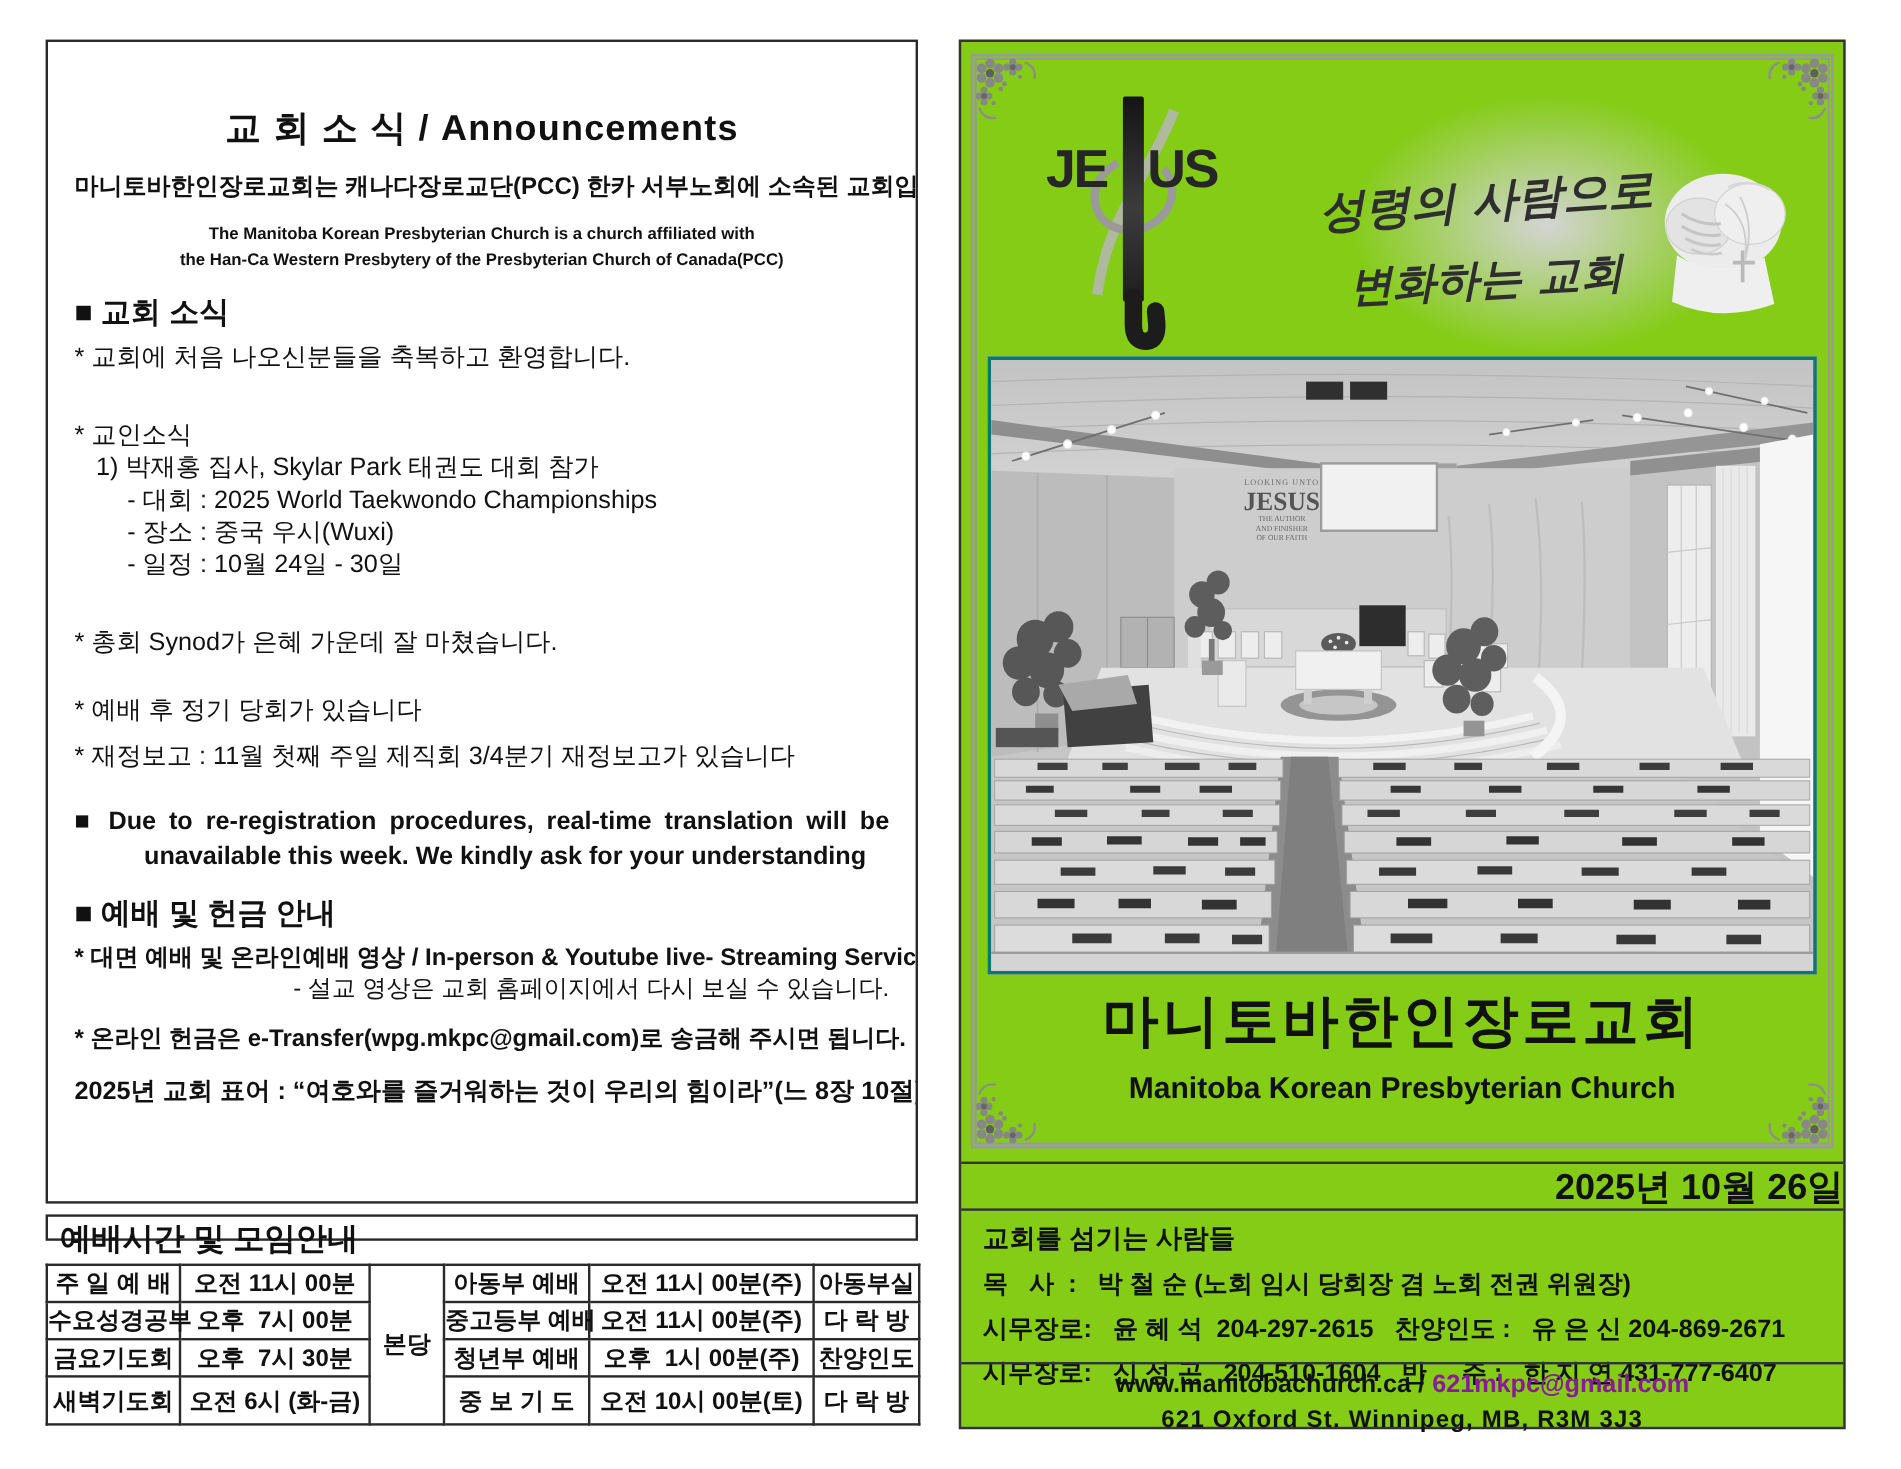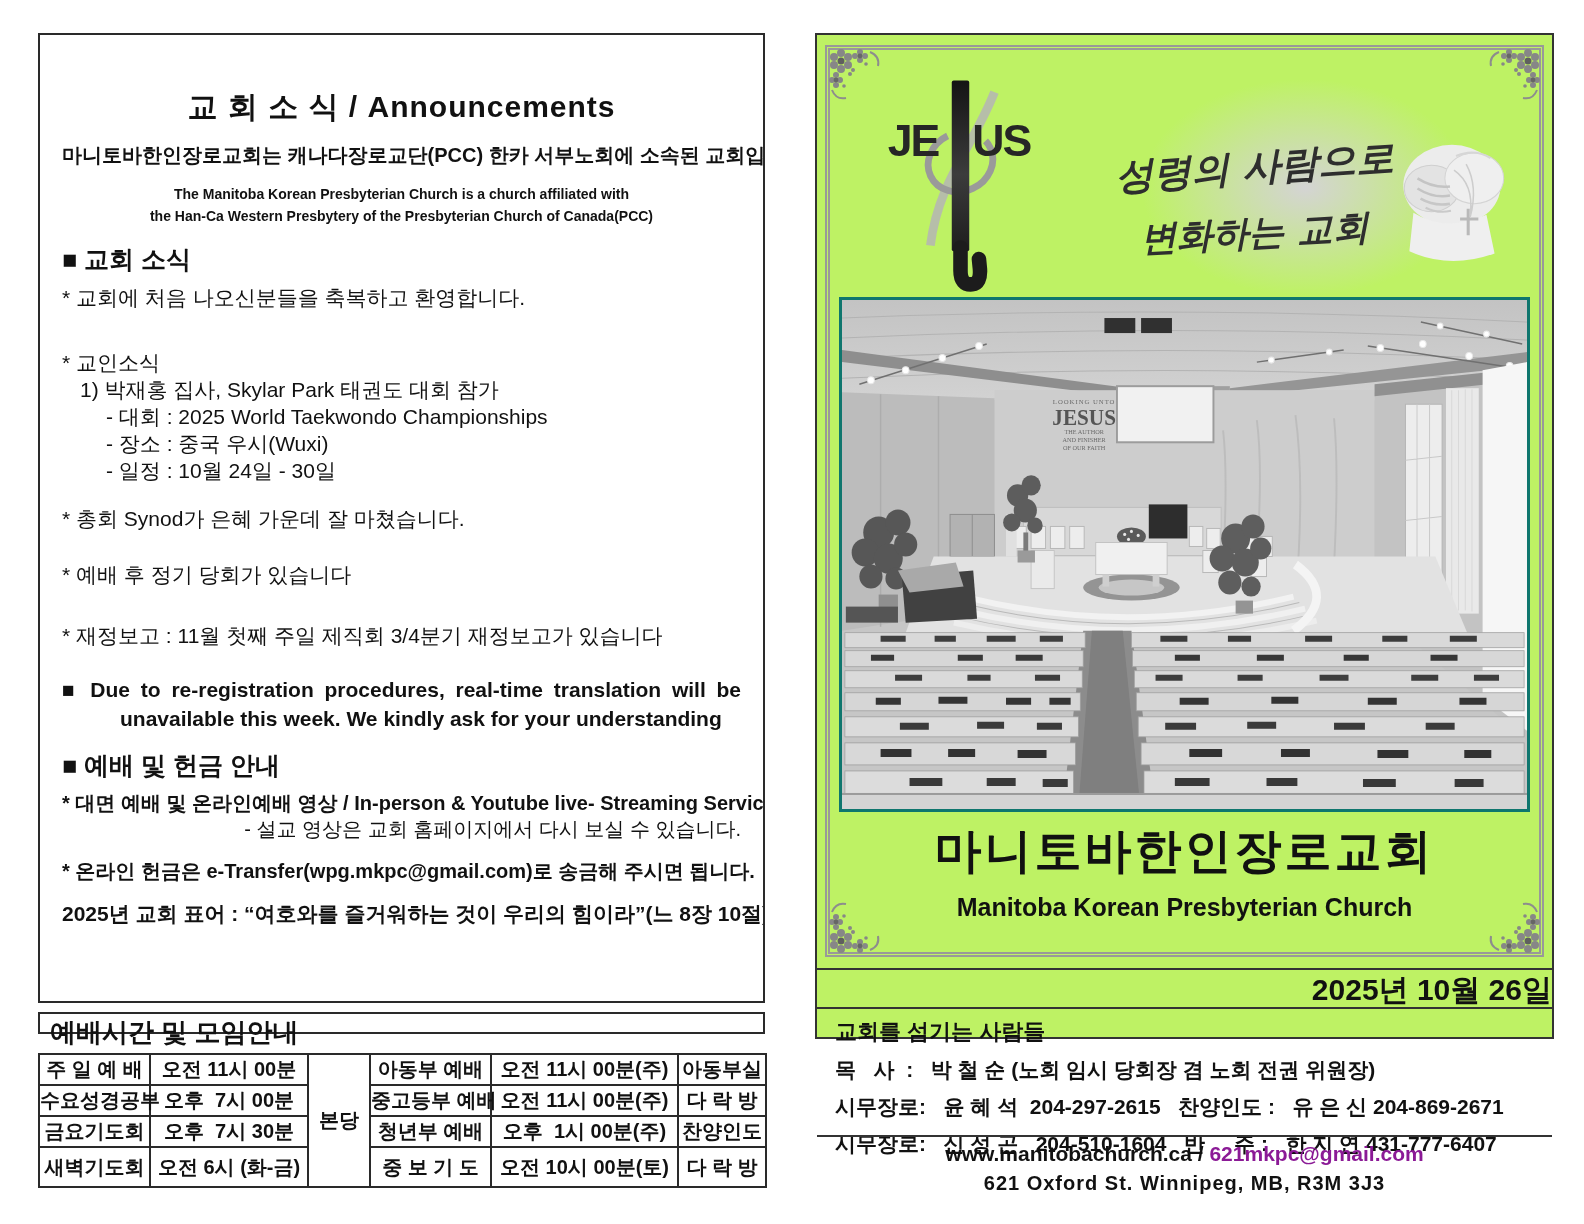--- a/index.html
+++ b/index.html
@@ -10,38 +10,38 @@
   
   .ann-box{position:absolute;left:38px;top:33px;width:727px;height:970px;
     border:2px solid #2a2a2a;box-sizing:border-box;padding:52px 22px 0 22px;overflow:hidden;}
   .ann-title{font-size:30px;font-weight:bold;text-align:center;letter-spacing:1px;margin:0 0 14px 0;}
   .intro-ko{font-size:20px;font-weight:bold;text-align:center;margin:0 0 6px 0;white-space:nowrap;}
   .intro-en{font-size:14px;font-weight:bold;text-align:center;line-height:22px;}
   .sec-title{font-size:25px;font-weight:bold;margin:16px 0 8px 0;}
   .ln{font-size:21px;line-height:27px;white-space:pre;}
   .ind1{padding-left:18px;}
   .ind2{padding-left:44px;}
-  .mt38{margin-top:38px;} .mt21{margin-top:21px;} .mt29{margin-top:29px;}
-  .mt28{margin-top:34px;} .mt26{margin-top:26px;}
+  .mt38{margin-top:38px;} .mt21{margin-top:38px;} .mt29{margin-top:29px;}
+  .mt28{margin-top:12px;} .mt26{margin-top:26px;}
   .notice{font-size:21px;font-weight:bold;line-height:29px;}
   .notice .n1{display:block;text-align-last:justify;}
   .notice .n2{display:block;padding-left:58px;white-space:pre;}
   .wln{font-size:20px;line-height:26px;white-space:pre;}
   .bold{font-weight:bold;}
   .motto{font-size:21px;font-weight:bold;margin-top:16px;white-space:pre;}
   .sched-header{position:absolute;left:38px;top:1012px;width:727px;height:22px;
     border:2px solid #2a2a2a;box-sizing:border-box;font-size:26px;font-weight:bold;
     padding:1px 0 0 10px;}
   .sched-table{position:absolute;left:38px;top:1053px;width:727px;border-collapse:collapse;table-layout:fixed;padding-left:48px;}
   .sched-table td{border:2px solid #2a2a2a;font-size:20px;font-weight:bold;
     text-align:center;white-space:pre;padding:0;}
   .sched-table tr.r{height:31px;} .sched-table tr.rl{height:40px;}
   
-  .page-right{position:absolute;left:799px;top:33px;width:739px;height:1006px;
-    border:2px solid #333;box-sizing:border-box;background:#bef264;margin-left:16px;}
+  .page-right{position:absolute;left:799px;top:33px;width:739px;height:1158px;
+    border:2px solid #333;box-sizing:border-box;background:#84cc16;}
   .deco-frame{position:absolute;left:8px;top:10px;right:8px;height:912px;
     border:5px double #999;box-sizing:border-box;}
   .orn{position:absolute;width:58px;height:58px;}
   .orn.tl{left:-4px;top:-4px;} .orn.tr{right:-4px;top:-4px;transform:scaleX(-1);}
   .orn.bl{left:-4px;bottom:-4px;transform:scaleY(-1);} .orn.br{right:-4px;bottom:-4px;transform:scale(-1,-1);}
   .band-top{position:absolute;left:0;top:0;right:0;height:240px;}
   .heart-glow{position:absolute;left:305px;top:25px;width:340px;height:225px;
     background:radial-gradient(ellipse at center,#d4d4d4 0%,rgba(212,212,212,0) 68%);}
   .jesus-logo{position:absolute;left:48px;top:14px;width:165px;height:230px;}
   .slogan{position:absolute;left:252px;top:92px;width:345px;text-align:center;

